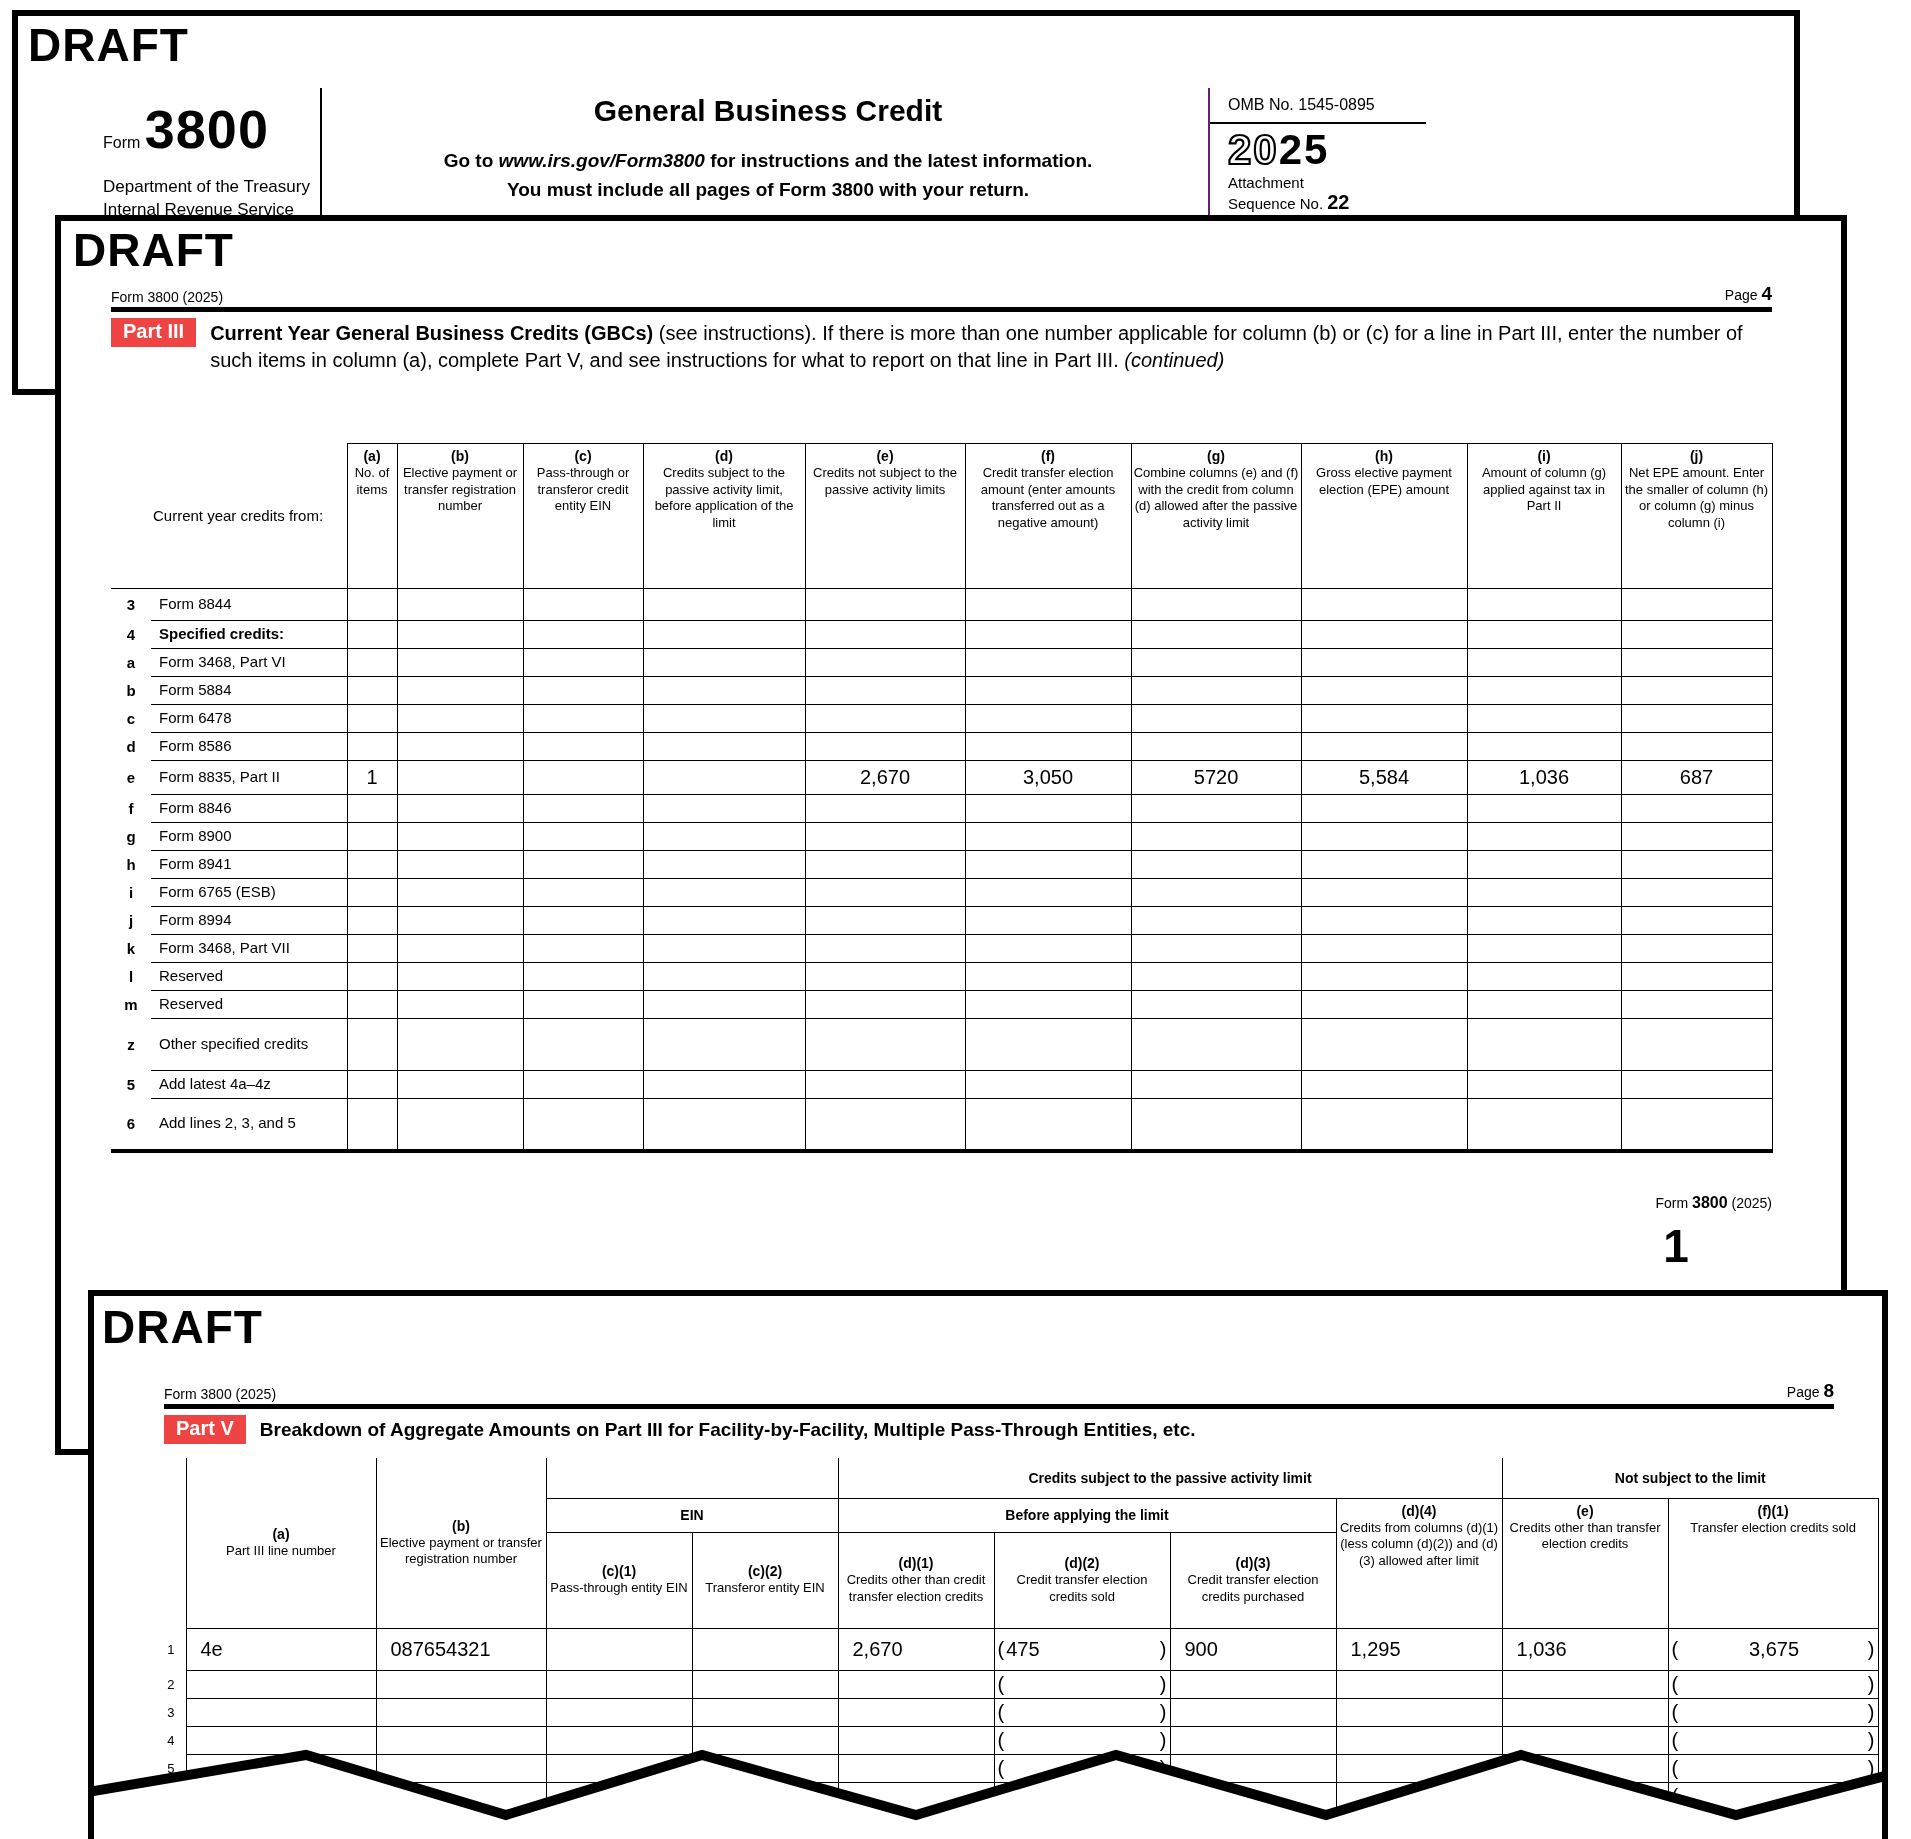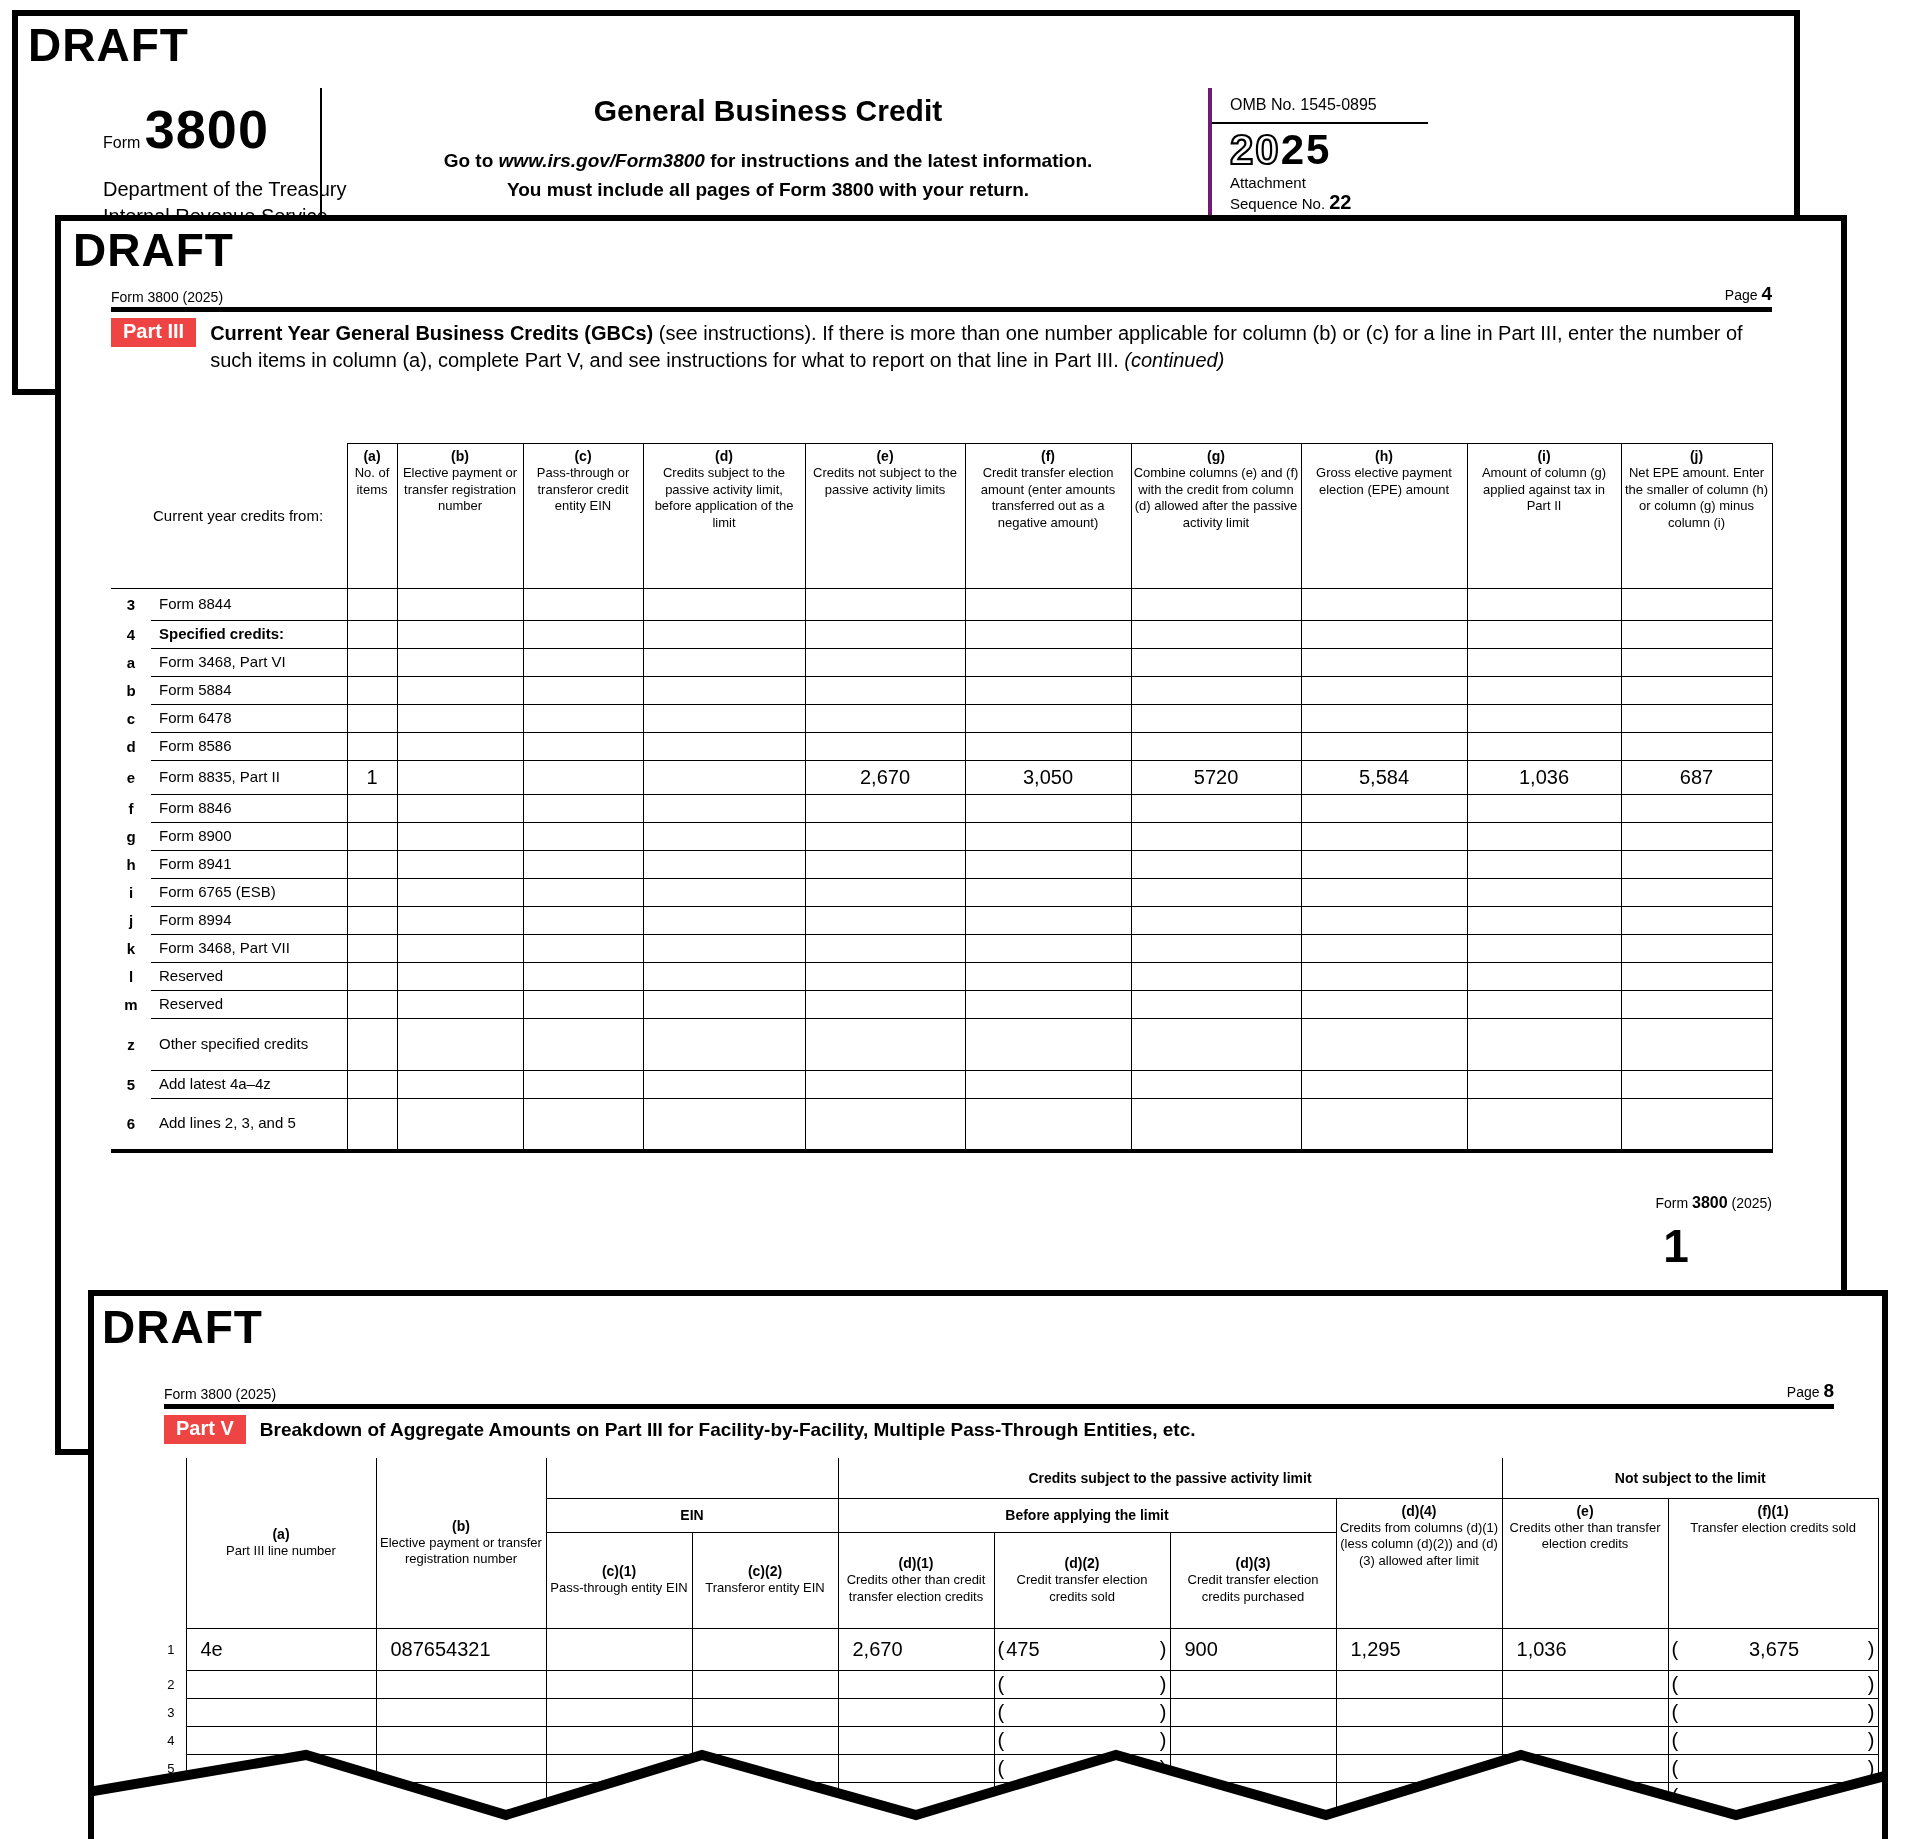--- a/index.html
+++ b/index.html
@@ -10,27 +10,27 @@
   .page2 { left:55px; top:215px; width:1792px; height:1240px; border:6px solid #000; z-index:2; }
   .page3 { left:88px; top:1290px; width:1800px; height:549px; border-top:6px solid #000;
            border-left:6px solid #000; border-right:6px solid #000; z-index:3; overflow:hidden; }
   .draft { position:absolute; font-size:46px; font-weight:bold; letter-spacing:1px; }
 
   
   .p1-head { position:absolute; left:70px; top:72px; width:1400px; height:130px; }
   .formno { position:absolute; left:15px; top:10px; white-space:nowrap; }
   .formno .w { font-size:16px; vertical-align:baseline; }
   .formno .n { font-size:54px; font-weight:bold; letter-spacing:1px; }
-  .agency { position:absolute; left:15px; top:88px; font-size:20px; line-height:1.35; }
+  .agency { position:absolute; left:15px; top:88px; font-size:17px; line-height:1.35; }
   .p1-divider { position:absolute; left:232px; top:0; height:132px; border-left:2px solid #000; }
   .p1-center { position:absolute; left:250px; top:6px; width:860px; text-align:center; }
   .p1-center h1 { font-size:30px; font-weight:bold; margin-bottom:18px; }
   .instr { font-size:19px; font-weight:bold; line-height:1.55; }
   .instr i { font-style:italic; }
-  .omb-box { position:absolute; left:1120px; top:0px; width:216px; height:132px; border-left:4px solid #701a75; padding:8px 0 0 18px; }
+  .omb-box { position:absolute; left:1120px; top:0px; width:216px; height:132px; border-left:2px solid #701a75; padding:8px 0 0 18px; }
   .omb-line { font-size:16px; }
   .omb-rule { border-bottom:2px solid #000; margin:8px 0 2px -18px; width:216px; }
   .year { font-size:42px; font-weight:bold; letter-spacing:2px; }
   .year .out { color:#fff; -webkit-text-stroke:2.2px #000; }
   .attach { font-size:15px; line-height:1.15; }
   .attach .seqno { font-size:20px; font-weight:bold; }
 
   
   .p2-headline { position:absolute; left:50px; top:62px; width:1661px; display:flex; justify-content:space-between; align-items:flex-end; font-size:14px; }
   .pageno { font-size:14px; }

